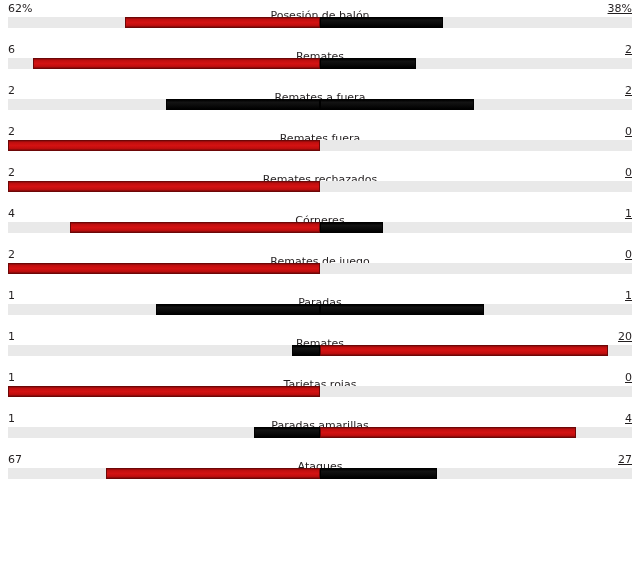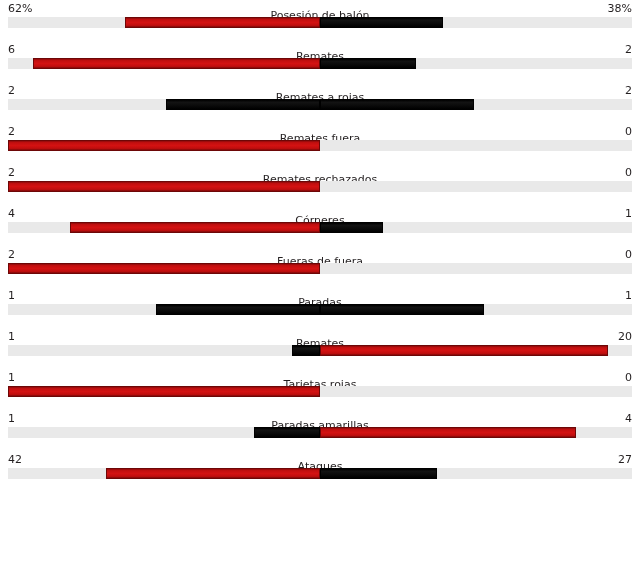--- a/index.html
+++ b/index.html
@@ -37,20 +37,21 @@
     color: #231f20;
     white-space: nowrap;
   }
   .value-left {
     left: 8px;
     text-align: center;
   }
   .value-right {
     right: 8px;
     text-align: right;
+    text-decoration: underline;
   }
   .stat-name {
     left: 0;
     width: 640px;
     text-align: center;
     font-size: 11px;
     color: #231f20;
     margin-top: 7px;
   }
   .bar-track {
@@ -115,21 +116,21 @@
       <div class="bar-track">
         <div class="bar-wrap">
           <div class="bar left red" style="width:46%"></div>
           <div class="bar right black" style="width:15.35%"></div>
         </div>
       </div>
     </div>
     <div class="stat-row">
       <div class="stat-labels">
         <span class="value-left">2</span>
-        <span class="stat-name">Remates a rojas</span>
+        <span class="stat-name">Remates a fuera</span>
         <span class="value-right">2</span>
       </div>
       <div class="bar-track">
         <div class="bar-wrap">
           <div class="bar left black" style="width:24.75%"></div>
           <div class="bar right black" style="width:24.75%"></div>
         </div>
       </div>
     </div>
     <div class="stat-row">
@@ -165,21 +166,21 @@
       <div class="bar-track">
         <div class="bar-wrap">
           <div class="bar left red" style="width:40.05%"></div>
           <div class="bar right black" style="width:10.1%"></div>
         </div>
       </div>
     </div>
     <div class="stat-row">
       <div class="stat-labels">
         <span class="value-left">2</span>
-        <span class="stat-name">Fueras de fuera</span>
+        <span class="stat-name">Remates de juego</span>
         <span class="value-right">0</span>
       </div>
       <div class="bar-track">
         <div class="bar-wrap">
           <div class="bar left red" style="width:50%"></div>
         </div>
       </div>
     </div>
     <div class="stat-row">
       <div class="stat-labels">
@@ -227,21 +228,21 @@
       </div>
       <div class="bar-track">
         <div class="bar-wrap">
           <div class="bar left black" style="width:10.5%"></div>
           <div class="bar right red" style="width:41%"></div>
         </div>
       </div>
     </div>
     <div class="stat-row">
       <div class="stat-labels">
-        <span class="value-left">42</span>
+        <span class="value-left">67</span>
         <span class="stat-name">Ataques</span>
         <span class="value-right">27</span>
       </div>
       <div class="bar-track">
         <div class="bar-wrap">
           <div class="bar left red" style="width:34.25%"></div>
           <div class="bar right black" style="width:18.75%"></div>
         </div>
       </div>
     </div>

